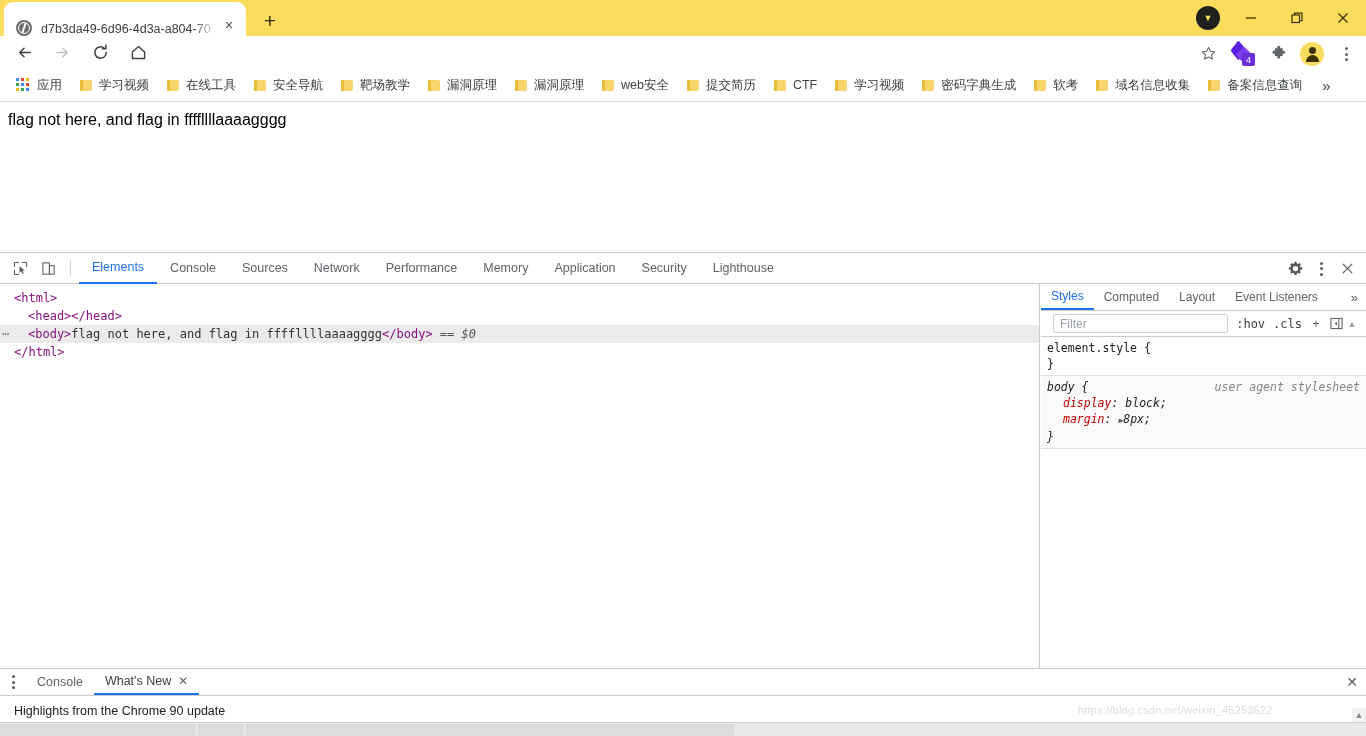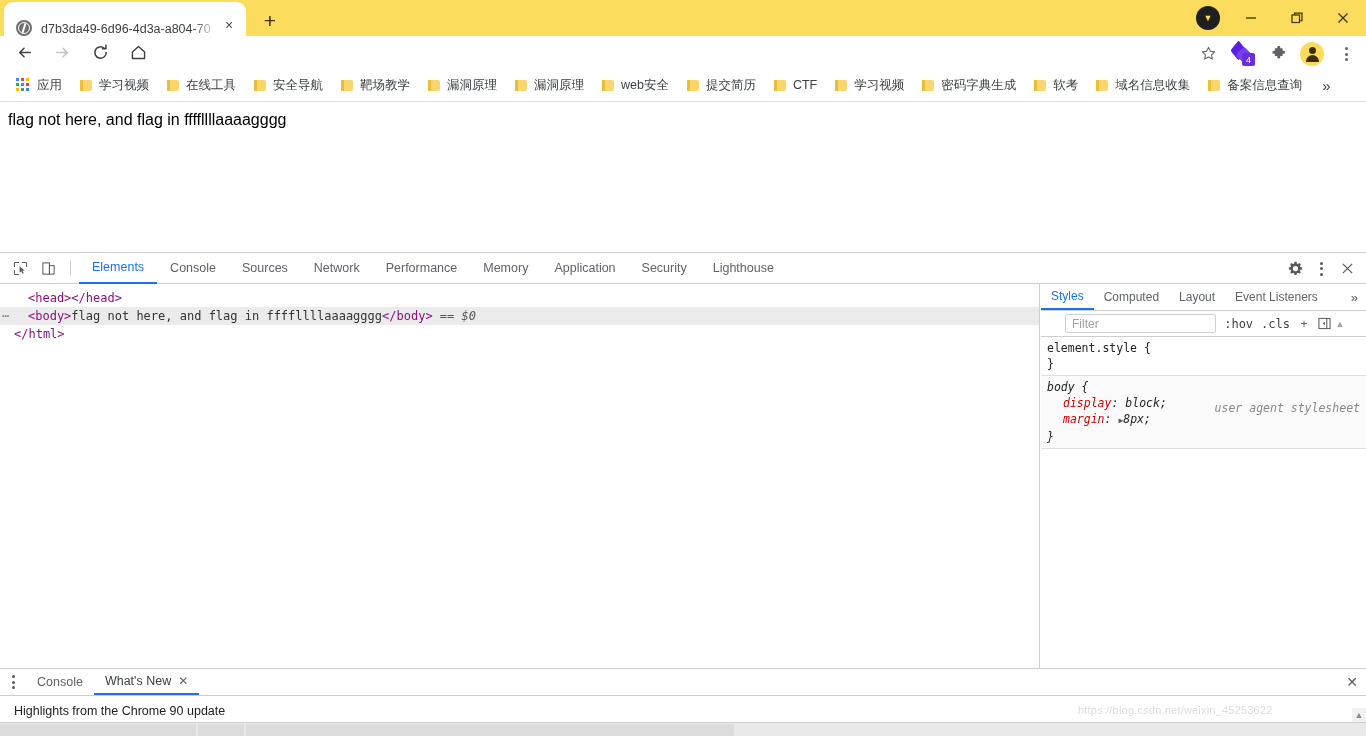--- a/index.html
+++ b/index.html
@@ -306,21 +306,21 @@
     height: 26px; padding: 0 10px;
     display: flex; align-items: center;
     color: #5f6368; font-size: 12px;
     box-sizing: border-box;
   }
   .st-tab.active { color: #1a73e8; border-bottom: 2px solid #1a73e8; }
   .st-more { margin-left: auto; padding: 0 8px; color: #5a5a5a; font-size: 13px; }
   .styles-filterbar {
     height: 26px; display: flex; align-items: center;
     border-bottom: 1px solid #cdcdcd;
-    padding: 0 20px; box-sizing: border-box;
+    padding: 0 8px; box-sizing: border-box;
   }
   .filter-input {
     flex: 1 1 auto; height: 19px; margin: 0 4px;
     border: 1px solid #d0d0d0; border-radius: 2px;
     background: #fff; color: #9aa0a6; font-size: 12px;
     display: flex; align-items: center; padding: 0 6px;
     box-sizing: border-box;
   }
   .fb-btn { padding: 0 4px; color: #3c4043; font-size: 12px; font-family: "DejaVu Sans Mono", monospace; }
   .fb-icon { width: 20px; display: flex; align-items: center; justify-content: center; color: #5a5a5a; }
@@ -330,21 +330,21 @@
     font-size: 11.5px; line-height: 16px;
     padding: 3px 0 3px 6px;
     border-bottom: 1px solid #e0e0e0;
     position: relative;
   }
   .css-block.ua { background: #fafafa; }
   .sel-name { color: #222; }
   .sel-name.italic { font-style: italic; }
   .ua-label {
     position: absolute; right: 6px; top: 3px;
-    color: #888; font-style: italic; margin-top: 21px;
+    color: #888; font-style: italic;
   }
   .prop { padding-left: 16px; }
   .prop .pname { color: #c80000; }
   .prop .pval { color: #222; }
   .prop.inherit .pname, .prop.inherit .pval { font-style: italic; }
   .arrowtog { color: #5a5a5a; font-size: 8px; }
 
   
   .drawer {
     position: absolute; left: 0; bottom: 0; width: 1366px; height: 68px;
@@ -614,20 +614,23 @@
           <svg width="13" height="13" viewBox="0 0 14 14">
             <line x1="2" y1="2" x2="12" y2="12" stroke="#5a5a5a" stroke-width="1.3"></line>
             <line x1="12" y1="2" x2="2" y2="12" stroke="#5a5a5a" stroke-width="1.3"></line>
           </svg>
         </div>
       </div>
     </div>
 
     <div class="dom-pane">
       <div style="padding-top:5px">
+        <div class="dom-line" style="padding-left:14px">
+          <span class="tagpunct">&lt;html&gt;</span>
+        </div>
         <div class="dom-line" style="padding-left:28px">
           <span class="tagpunct">&lt;head&gt;&lt;/head&gt;</span>
         </div>
         <div class="dom-line sel" style="padding-left:28px">
           <span class="ellip">⋯</span><span class="tagname">&lt;body&gt;</span><span class="txtnode">flag not here, and flag in ffffllllaaaagggg</span><span class="tagname">&lt;/body&gt;</span><span class="eqsel"> == $0</span>
         </div>
         <div class="dom-line" style="padding-left:14px">
           <span class="tagpunct">&lt;/html&gt;</span>
         </div>
       </div>

